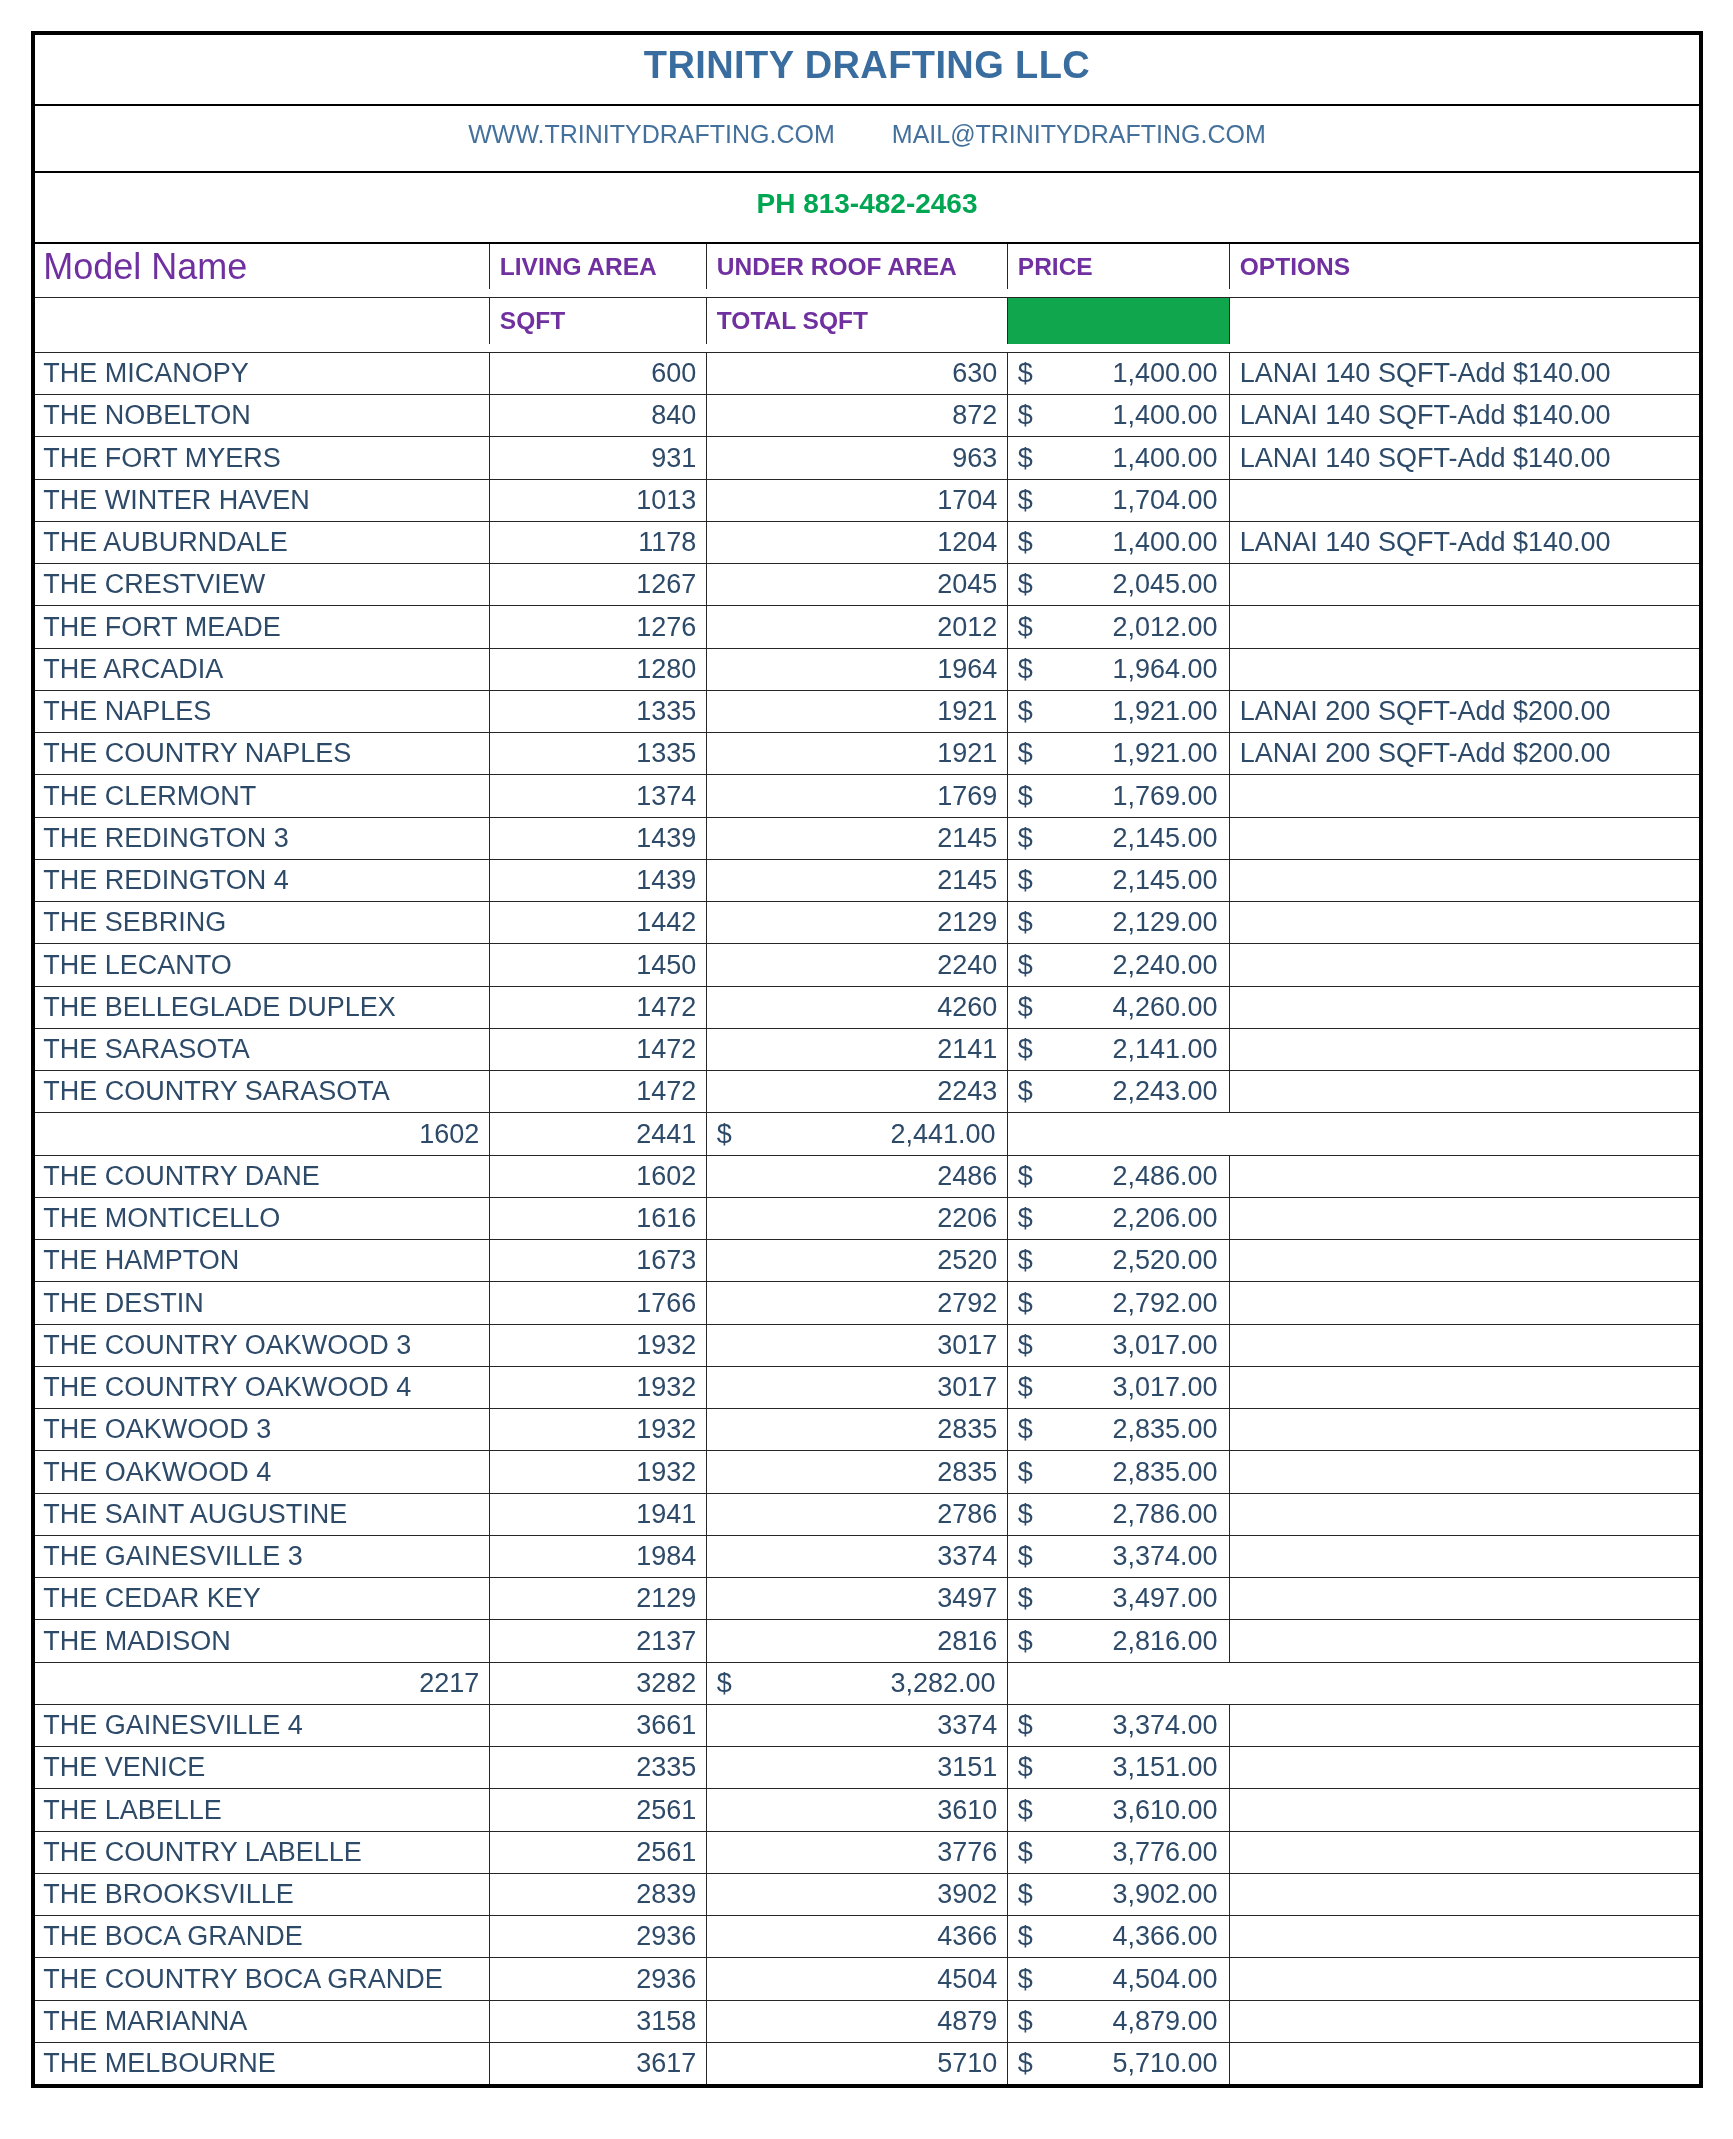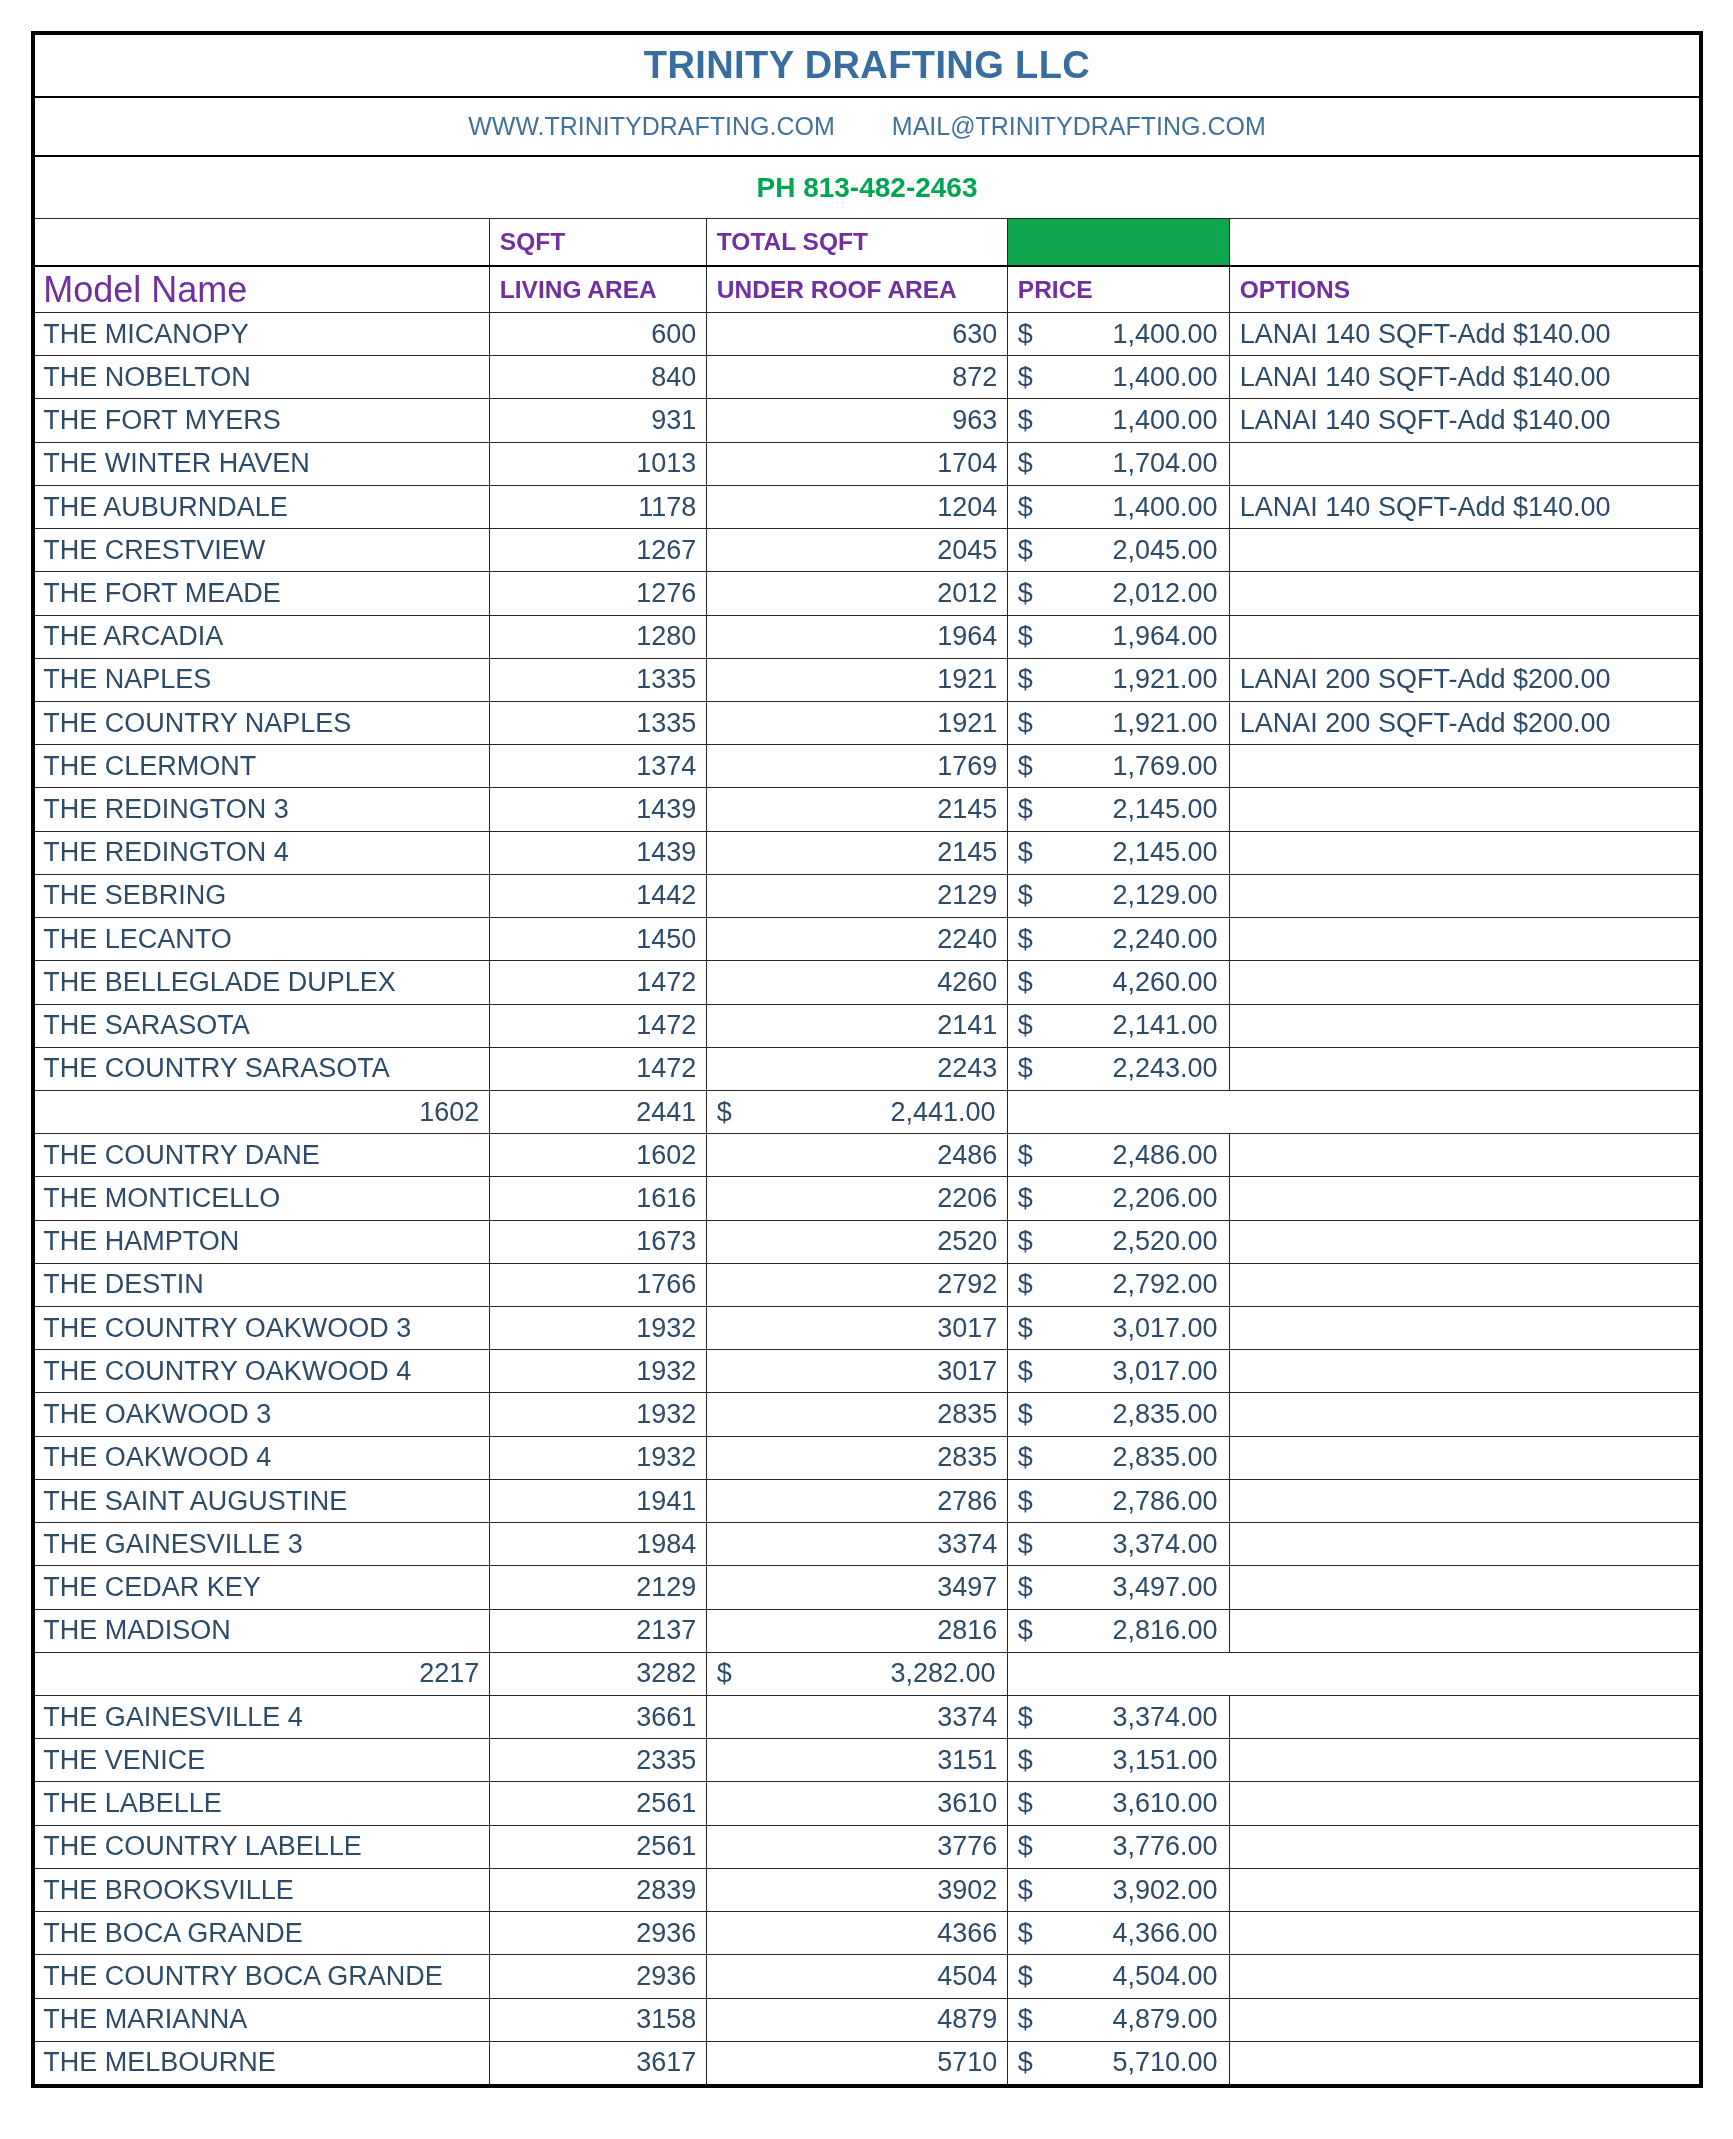--- a/index.html
+++ b/index.html
@@ -15,21 +15,21 @@
   *{box-sizing:border-box;margin:0;padding:0;}
   html,body{background:#ffffff;}
   body{
     width:1734px;height:2140px;position:relative;
     font-family:"Liberation Sans", sans-serif;
     color:var(--navy_text);
   }
   .tbl{
     position:absolute;left:31px;top:31px;width:1672px;height:2057px;
     border:4.9px solid var(--border_black);
-    display:flex;flex-direction:column;background:#fff;
+    display:flex;flex-direction:column;background:#fff;gap:8px;
   }
   .row-center{display:flex;align-items:center;justify-content:center;}
   .title-row{height:61px;}
   .title-row .t{font-size:38px;font-weight:bold;color:var(--title_blue);letter-spacing:0.4px;}
   .web-row{height:59px;border-top:2.5px solid var(--border_black);gap:57px;}
   .web-row .t{font-size:25px;color:var(--link_blue);}
   .phone-row{height:63px;border-top:2.5px solid var(--border_black);}
   .phone-row .t{font-size:28px;font-weight:bold;color:var(--phone_green);}
   .grid-row{
     display:grid;
@@ -62,36 +62,36 @@
 
   <div class="row-center web-row">
     <span class="t">WWW.TRINITYDRAFTING.COM</span>
     <span class="t">MAIL@TRINITYDRAFTING.COM</span>
   </div>
 
   <div class="row-center phone-row">
     <span class="t">PH 813-482-2463</span>
   </div>
 
+  <div class="grid-row header1">
+    <div class="model-name-hdr">Model Name</div>
+    <div class="th">LIVING AREA</div>
+    <div class="th">UNDER ROOF AREA</div>
+    <div class="th">PRICE</div>
+    <div class="th">OPTIONS</div>
+  </div>
+
   <div class="grid-row header2">
     <div></div>
     <div class="th">SQFT</div>
     <div class="th">TOTAL SQFT</div>
     <div class="green-fill"></div>
     <div></div>
   </div>
 
-  <div class="grid-row header1">
-    <div class="model-name-hdr">Model Name</div>
-    <div class="th">LIVING AREA</div>
-    <div class="th">UNDER ROOF AREA</div>
-    <div class="th">PRICE</div>
-    <div class="th">OPTIONS</div>
-  </div>
-
   <div class="tbody">
       <div class="grid-row trow">
         <div class="gcell model">THE MICANOPY</div>
         <div class="gcell num">600</div>
         <div class="gcell num">630</div>
         <div class="gcell pricec">
           <span>$</span>
           <span>1,400.00</span>
         </div>
         <div class="gcell opt">LANAI 140 SQFT-Add $140.00</div>

